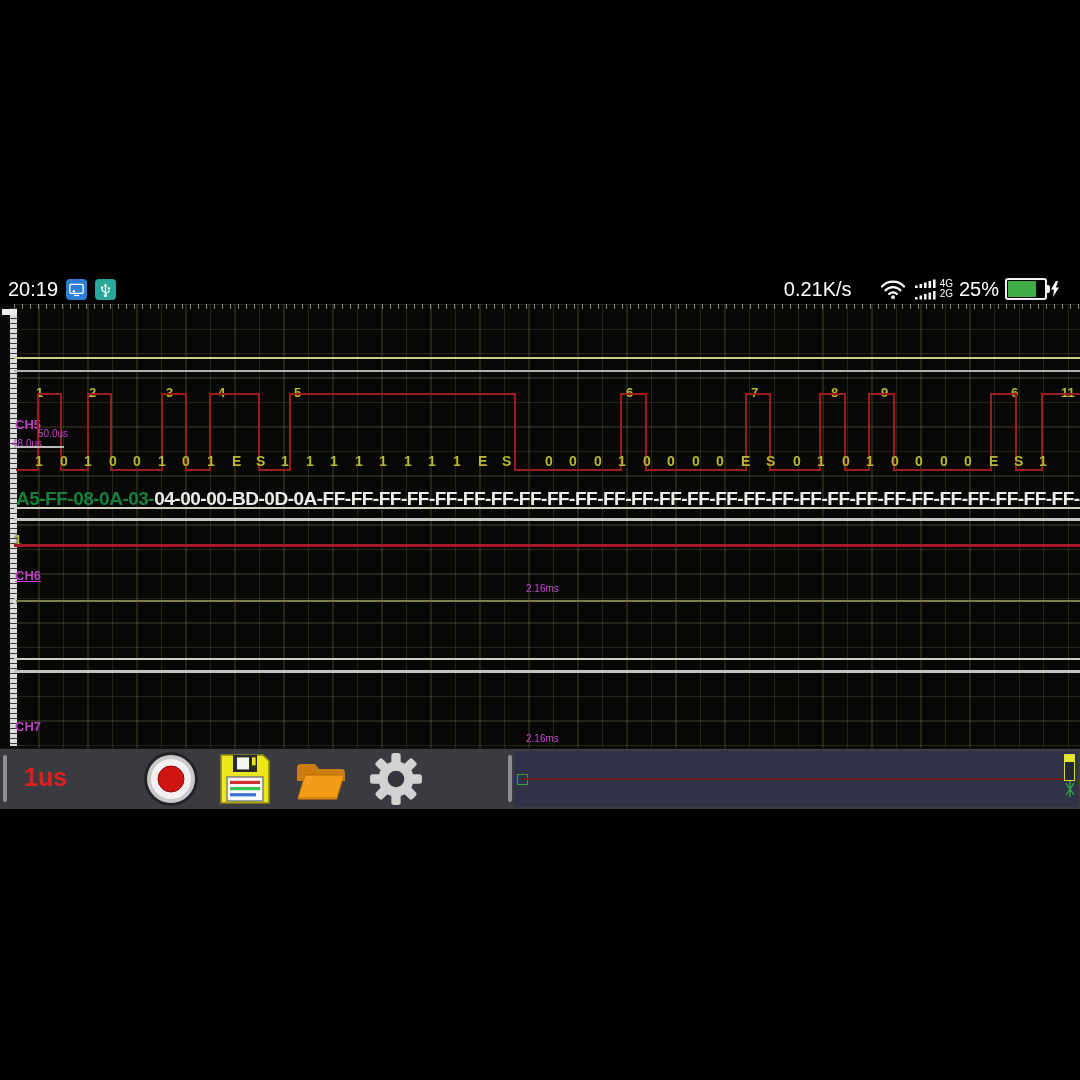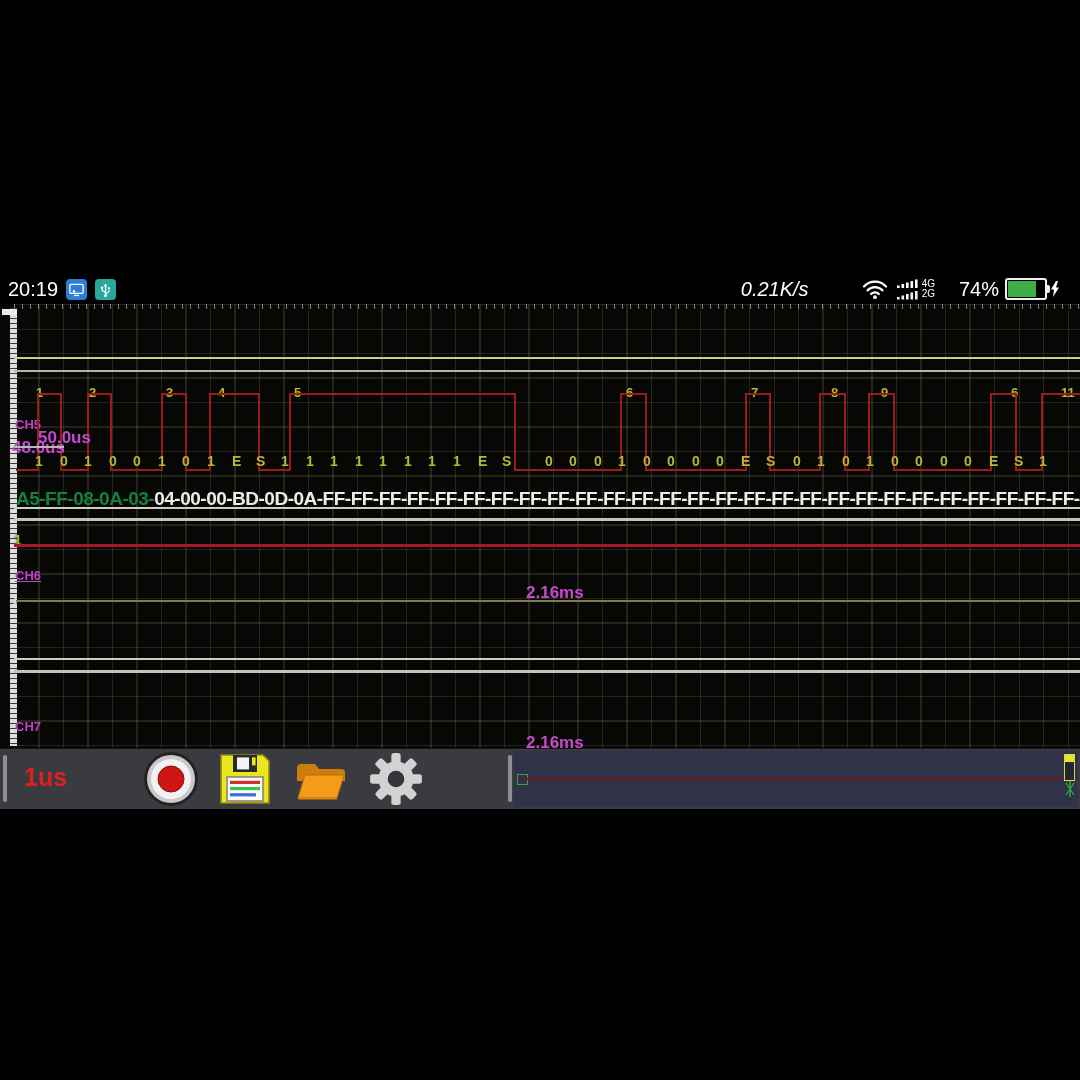--- a/index.html
+++ b/index.html
@@ -7,43 +7,43 @@
           font-family:"Liberation Sans",sans-serif;-webkit-font-smoothing:antialiased;}
 
   
   .statusbar{position:absolute;top:274px;left:0;width:1080px;height:30px;display:flex;
              align-items:center;color:#fff;font-size:20px;}
   .sb-time{margin-left:8px;}
   .sb-ic{width:21px;height:21px;border-radius:4px;margin-left:8px;display:flex;align-items:center;justify-content:center;}
   .sb-ic.cast{background:#2b7fd6;}
   .sb-ic.usb{background:#27a89b;}
   .sb-right{margin-left:auto;display:flex;align-items:center;margin-right:20px;}
-  .sb-speed{margin-right:53px;font-style:italic;}
+  .sb-speed{margin-right:28px;}
   .sb-wifi{margin-right:8px;display:flex;align-items:flex-end;}
   .sb-sim{display:flex;align-items:flex-end;margin-right:2px;}
-  .sb-simlabels{display:flex;flex-direction:column;font-size:10px;line-height:10px;margin-right:24px;color:#fff;}
+  .sb-simlabels{display:flex;flex-direction:column;font-size:10px;line-height:10px;margin-right:6px;color:#fff;}
   .sb-batt{display:flex;align-items:center;margin-left:6px;}
   .batt-shell{position:relative;width:38px;height:18px;border:2px solid #f0f0f0;border-radius:3px;}
   .batt-fill{position:absolute;left:1px;top:1px;bottom:1px;width:74%;background:#3fae49;border-radius:1px;}
   .batt-nub{width:3px;height:8px;background:#f0f0f0;border-radius:0 2px 2px 0;}
 
   
   .analyzer{position:absolute;top:304px;left:0;width:1080px;height:444px;background:#070705;}
   .grid{position:absolute;left:14px;top:0;right:0;bottom:0;
         background-image:
           repeating-linear-gradient(to right, rgba(150,150,105,.20) 0 1px, transparent 1px 24.5px),
           repeating-linear-gradient(to bottom, rgba(150,150,105,.20) 0 1px, transparent 1px 24.5px);}
   .top-ticks{position:absolute;top:0;left:14px;right:0;height:5px;
         background:repeating-linear-gradient(to right, rgba(225,225,225,.55) 0 1px, transparent 1px 8px);}
   .vruler{position:absolute;left:10px;top:4px;width:7px;height:438px;background-color:#dedede;
         background-image:repeating-linear-gradient(to bottom, rgba(15,15,15,.8) 0 1px, transparent 1px 5px);}
   .vruler-cap{position:absolute;left:2px;top:5px;width:15px;height:6px;background:#ececec;}
   .hline{position:absolute;left:14px;right:0;}
   .ch-label{position:absolute;left:15px;color:#bf3fc7;font-size:13px;font-weight:bold;margin-top:46px;}
-  .measure{position:absolute;color:#c44ad0;font-size:17px;font-weight:bold;text-align:right;}
+  .measure{position:absolute;color:#c44ad0;font-size:10px;font-weight:normal;text-align:right;}
   .bit{position:absolute;top:0;color:#b9b92f;font-size:14px;font-weight:bold;text-shadow:0 0 2px rgba(0,0,0,.9);}
   .pulse-num{position:absolute;top:0;color:#b9b92f;font-size:13px;font-weight:bold;}
   .hex-row{position:absolute;top:184px;left:16px;right:0;white-space:nowrap;overflow:hidden;
            font-size:19px;font-weight:bold;letter-spacing:-0.5px;}
   .hex-red{color:#15803d;}
   .hex-white{color:#ececec;}
   .cursor-mark{position:absolute;left:9px;top:288px;color:#cfcfcf;font-size:15px;}
 
   
   .toolbar{position:absolute;top:748px;left:0;width:1080px;height:60px;background:#3a3a41;
@@ -115,21 +115,21 @@
             <rect x="19" y="13" width="2.6" height="8.5"></rect>
           </g>
         </svg>
       </span>
 
       <span class="sb-simlabels">
         <span>4G</span>
         <span>2G</span>
       </span>
 
-      <span>74%</span>
+      <span>25%</span>
 
       <span class="sb-batt">
         <span class="batt-shell">
             <span class="batt-fill"></span>
           </span>
         <span class="batt-nub"></span>
         <svg width="10" height="16" viewBox="0 0 10 16">
           <path d="M6 0 L1 8.5 h3 L3 16 L9 6.5 h-3 L8 0 z" fill="#fff"></path>
         </svg>
       </span>

